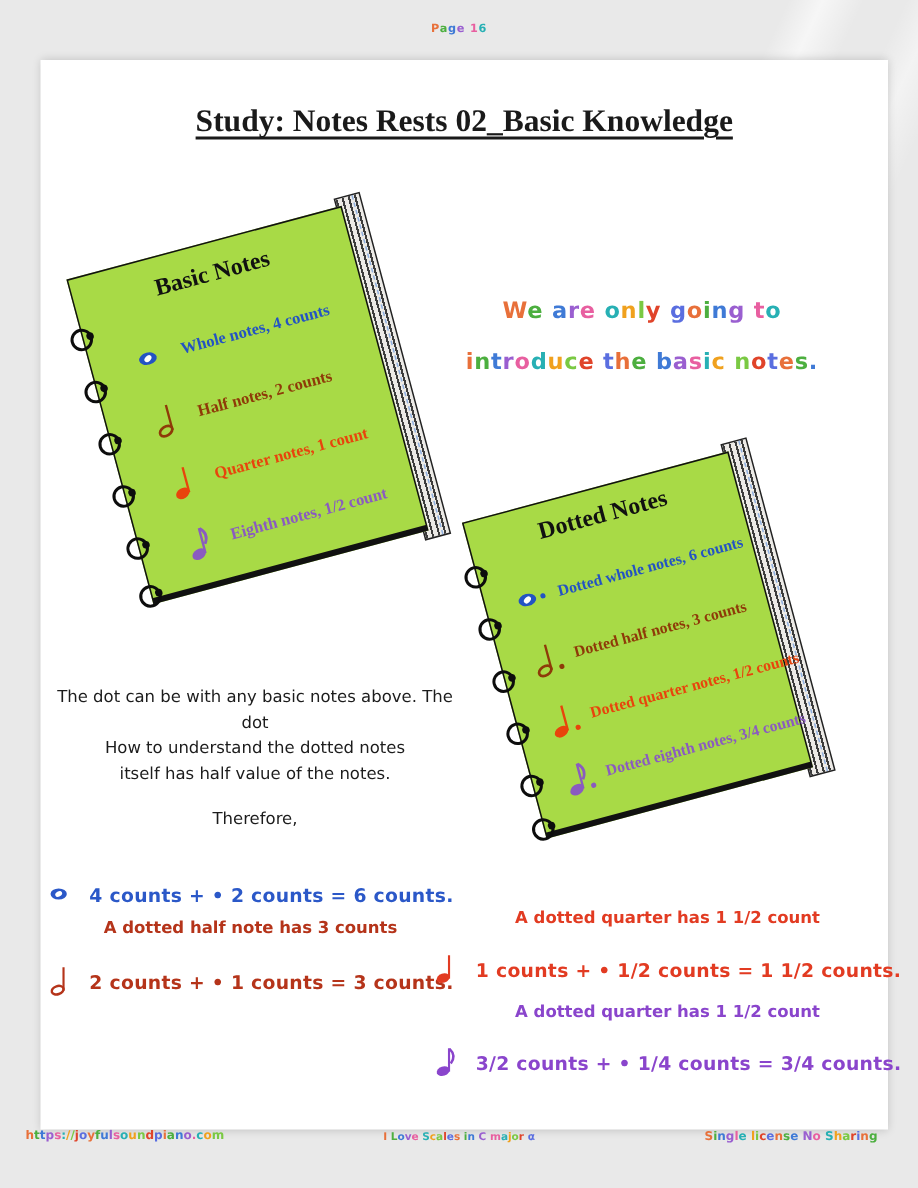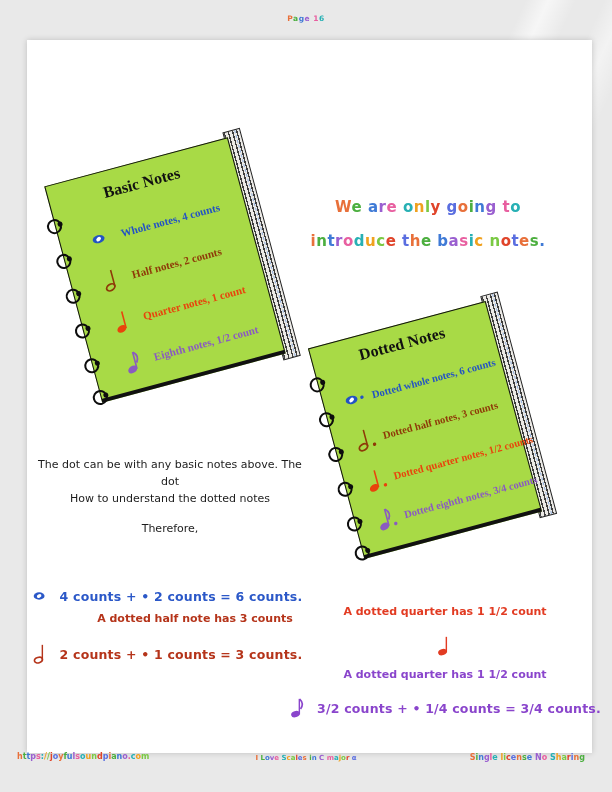--- a/index.html
+++ b/index.html
@@ -79,20 +79,21 @@
 </style>
 </head>
 <body>
 
 <div class="canvas">
 
   <div class="page-number"><span style="color: rgb(232, 112, 58);">P</span><span style="color: rgb(76, 175, 63);">a</span><span style="color: rgb(63, 122, 214);">g</span><span style="color: rgb(154, 95, 208);">e</span> <span style="color: rgb(232, 95, 160);">1</span><span style="color: rgb(39, 176, 180);">6</span></div>
 
   <div class="sheet">
 
+    <h1 class="doc-title">Study: Notes Rests 02_Basic Knowledge</h1>
 
     <div class="notebook nb-left">
       <div class="stack"></div>
       <div class="cover" style="background-color: rgb(168, 218, 70);">
         <div class="nb-title">Basic Notes</div>
         <div class="nb-item" style="color: rgb(35, 83, 195);">
           <span class="note-icon">
               <svg viewBox="0 0 28 34" xmlns="http://www.w3.org/2000/svg">
                 <ellipse cx="10.5" cy="17" rx="8" ry="5.4" fill="currentColor"></ellipse>
                 <ellipse cx="10.5" cy="17" rx="3.6" ry="2.5" fill="#fff" transform="rotate(-30 10.5 17)"></ellipse>
@@ -196,51 +197,53 @@
           <span class="ring"></span>
           <span class="ring"></span>
           <span class="ring"></span>
           <span class="ring"></span>
       </div>
     </div>
 
     <div class="explain">
       <div>The dot can be with any basic notes above. The dot</div>
       <div>How to understand the dotted notes</div>
+      <div>itself has half value of the notes.</div>
       <div class="therefore">Therefore,</div>
     </div>
 
     <div class="eq-row col-left" style="top: 544px; color: rgb(43, 88, 200); text-align: right;">
       <span class="note-icon">
           <svg viewBox="0 0 28 34" xmlns="http://www.w3.org/2000/svg">
             <ellipse cx="10.5" cy="17" rx="8" ry="5.4" fill="currentColor"></ellipse>
             <ellipse cx="10.5" cy="17" rx="3.6" ry="2.5" fill="#fff" transform="rotate(-30 10.5 17)"></ellipse>
           </svg>
         </span>
       <span>4 counts + • 2 counts = 6 counts.</span>
     </div>
-    <div class="eq-heading col-left" style="top: 572px; color: rgb(181, 52, 26); padding-left: 28px;">A dotted half note has 3 counts</div>
+    <div class="eq-heading col-left" style="top: 572px; color: rgb(181, 52, 26);">A dotted half note has 3 counts</div>
     <div class="eq-row col-left" style="top: 602px; color: rgb(181, 52, 26);">
       <span class="note-icon">
           <svg viewBox="0 0 28 34" xmlns="http://www.w3.org/2000/svg">
             <rect x="14.2" y="3.5" width="2.1" height="23" fill="currentColor"></rect>
             <ellipse cx="9.5" cy="26" rx="6" ry="4" fill="none" stroke="currentColor" stroke-width="2.4" transform="rotate(-18 9.5 26)"></ellipse>
           </svg>
         </span>
       <span>2 counts + • 1 counts = 3 counts.</span>
     </div>
 
     <div class="eq-heading col-right" style="top: 565px; color: rgb(226, 59, 34);">A dotted quarter has 1 1/2 count</div>
     <div class="eq-row col-right" style="top: 594px; color: rgb(226, 59, 34);">
       <span class="note-icon">
           <svg viewBox="0 0 28 34" xmlns="http://www.w3.org/2000/svg">
             <rect x="14.2" y="3.5" width="2.1" height="23" fill="currentColor"></rect>
             <ellipse cx="9.5" cy="26" rx="6.5" ry="4.6" fill="currentColor" transform="rotate(-18 9.5 26)"></ellipse>
           </svg>
         </span>
+      <span>1 counts + • 1/2 counts = 1 1/2 counts.</span>
     </div>
     <div class="eq-heading col-right" style="top: 628px; color: rgb(138, 69, 204);">A dotted quarter has 1 1/2 count</div>
     <div class="eq-row col-right" style="top: 656px; color: rgb(138, 69, 204);">
       <span class="note-icon">
           <svg viewBox="0 0 28 34" xmlns="http://www.w3.org/2000/svg">
             <rect x="14.2" y="3.5" width="2.1" height="23" fill="currentColor"></rect>
             <ellipse cx="9.5" cy="26" rx="6.5" ry="4.6" fill="currentColor" transform="rotate(-18 9.5 26)"></ellipse>
             <path d="M15.8 4 C20.5 8.5 21 13 17 18.5" fill="none" stroke="currentColor" stroke-width="2.4"></path>
           </svg>
         </span>

